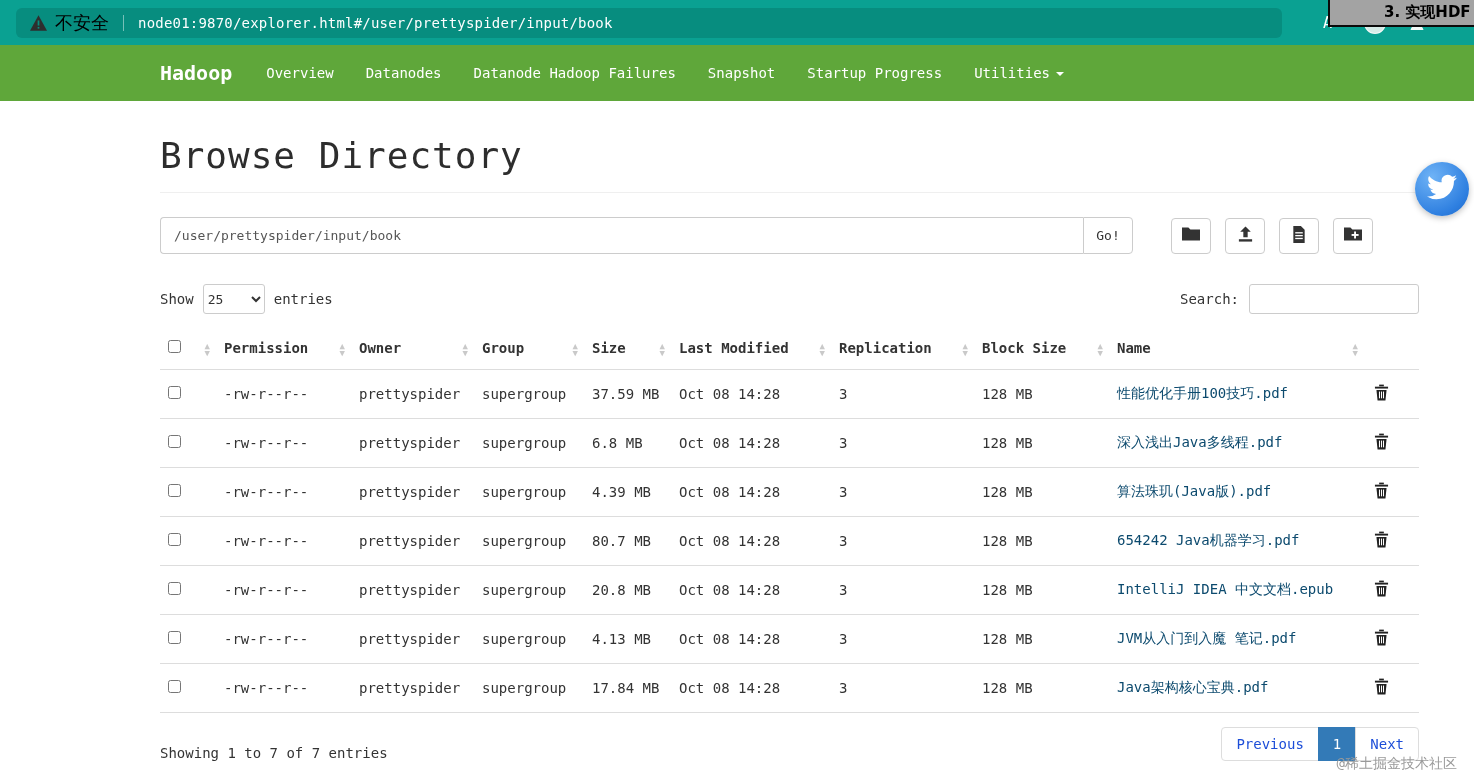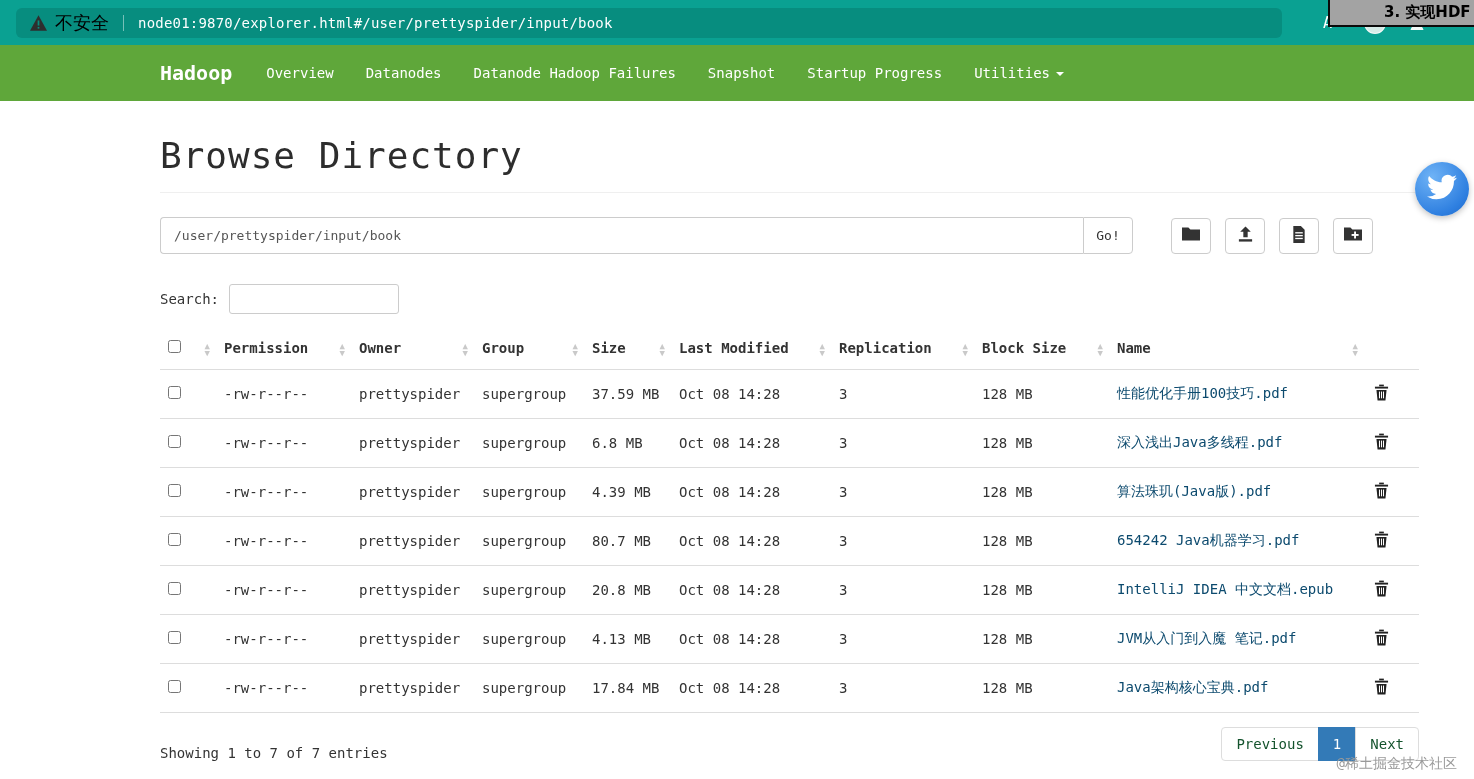--- a/index.html
+++ b/index.html
@@ -90,21 +90,21 @@
   .editable { cursor:pointer; }
   .file-link { color:#0c4a6e; text-decoration:none; cursor:pointer; }
   .trash-btn { background:none; border:none; padding:2px; cursor:pointer; display:inline-flex; }
   input[type="checkbox"] { width:13px; height:13px; margin:0; cursor:pointer; }
 
   
   .footer-row { margin-top:14px; display:flex; justify-content:space-between; align-items:flex-end; }
   .summary { font-size:14px; color:#333; padding-top:10px; }
   .pagination { display:flex; }
   .page-btn {
-    padding:8px 14px; border:1px solid #ddd; background:#fff; color:#14532d;
+    padding:8px 14px; border:1px solid #ddd; background:#fff; color:#1d4ed8;
     font-family:inherit; font-size:14px; margin-left:-1px; cursor:pointer;
   }
   .page-btn.first { border-radius:4px 0 0 4px; }
   .page-btn.last { border-radius:0 4px 4px 0; }
   .page-btn.active { background:#337ab7; border-color:#337ab7; color:#fff; }
 
   .watermark { position:absolute; right:17px; bottom:6px; font-size:14px; color:#9a9a9a; z-index:10; }
 
   
   .bird-widget {
@@ -203,20 +203,27 @@
               <path fill="#333" d="M1 1.5h6.4l2 2H19v11H1z"></path>
               <rect x="8.6" y="8" width="7" height="1.9" fill="#fff"></rect>
               <rect x="11.1" y="5.5" width="1.9" height="7" fill="#fff"></rect>
             </svg>
         </span>
       </button>
     </div>
   </div>
 
   <div class="controls-row">
+    <div class="show-group">
+      <span>Show</span>
+      <select class="page-size-select">
+        <option>25</option>
+      </select>
+      <span>entries</span>
+    </div>
     <div class="search-group">
       <span>Search:</span>
       <input class="search-input" type="text" style="">
     </div>
   </div>
 
   <table class="files">
     <thead>
       <tr>
         <th class="col-check"><input type="checkbox" style=""><span class="sort"></span></th>

